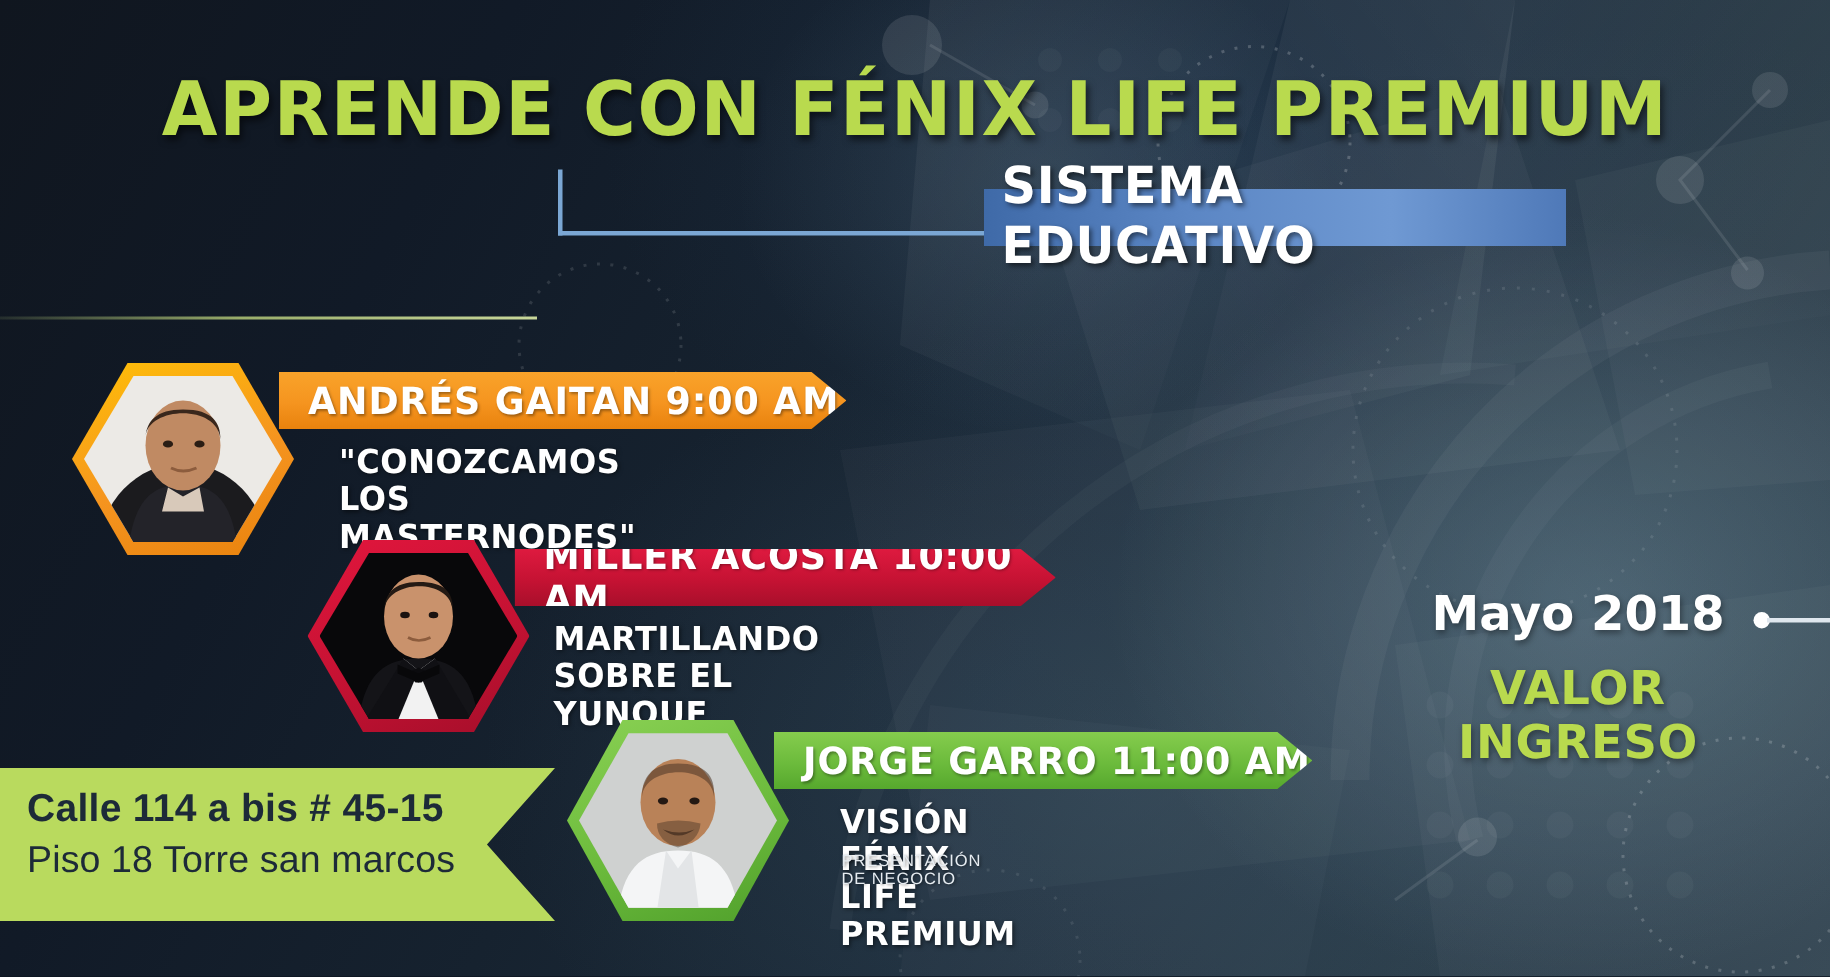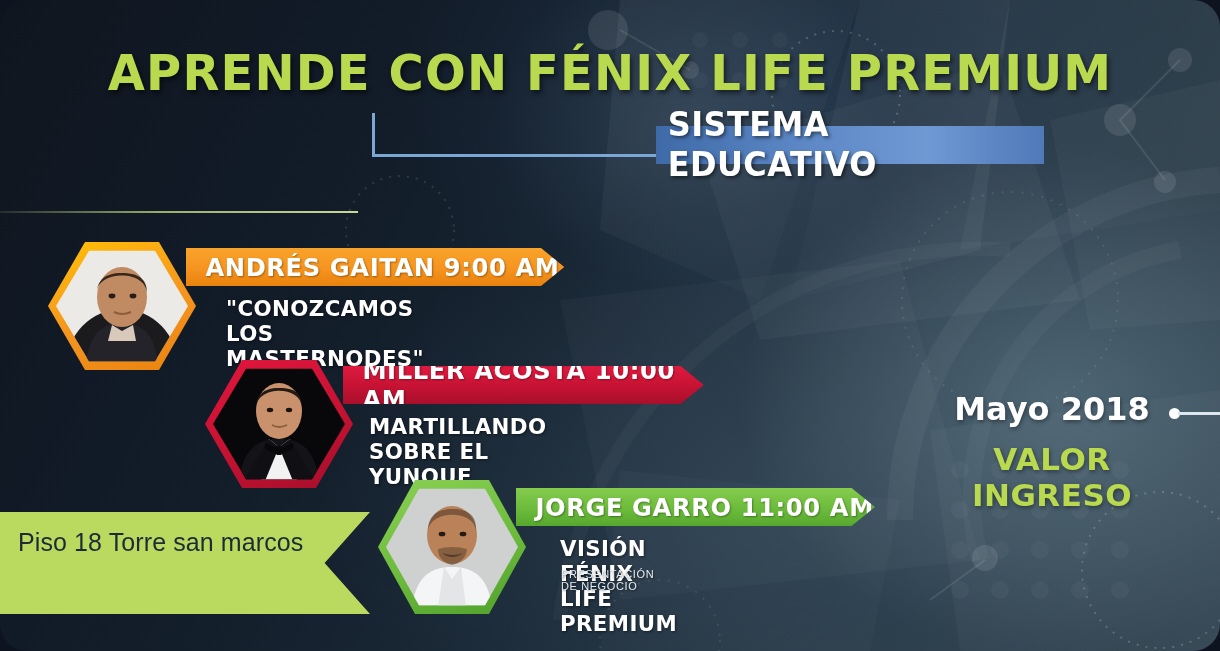--- a/index.html
+++ b/index.html
@@ -11,21 +11,20 @@
   .poster{
     position:relative;
     width:1220px;
     height:651px;
     overflow:hidden;
     background:
       radial-gradient(ellipse 700px 520px at 88% 62%, rgba(86,110,125,.55) 0%, rgba(50,68,84,.18) 48%, rgba(0,0,0,0) 74%),
       radial-gradient(ellipse 620px 420px at 62% 78%, rgba(60,84,104,.40) 0%, rgba(0,0,0,0) 70%),
       radial-gradient(ellipse 560px 380px at 66% 14%, rgba(34,56,82,.50) 0%, rgba(0,0,0,0) 72%),
       linear-gradient(118deg, #10161f 0%, #111a27 22%, #16222f 42%, #1d2d3b 62%, #2a3c48 82%, #334652 100%);
-    border-radius: 27px;
   }
 
   
   .bg{ position:absolute; inset:0; overflow:hidden; pointer-events:none; }
   .bg svg{ position:absolute; inset:0; width:100%; height:100%; }
 
   
   .title-main{
     position:absolute; left:0; right:0; top:44px;
     text-align:center;
@@ -344,20 +343,21 @@
           <path d="M52 62 Q66 58 81 62 Q80 74 66 78 Q52 74 52 62 Z" fill="#4a3526" opacity="0.45"></path>
         </svg>
       </div>
     </div>
     <div class="banner" style="left:516px; top:488px; width:370px; background:linear-gradient(180deg,#85cc4d 0%,#6cbb3c 55%,#56a82d 100%);">JORGE GARRO 11:00 AM</div>
     <div class="talk" style="left:560px; top:536px;">VISIÓN FÉNIX LIFE PREMIUM</div>
     <div class="talk-sub" style="left:561px; top:568px;">PRESENTACIÓN DE NEGOCIO</div>
   </div>
 
   <div class="addr">
+    <div class="addr-line1">Calle 114 a bis # 45-15</div>
     <div class="addr-line2">Piso 18 Torre san marcos</div>
   </div>
 
   <div class="month">Mayo 2018</div>
   <div class="dot"></div>
   <div class="dot-line"></div>
   <div class="valor">VALOR INGRESO</div>
 
 </div>
 

